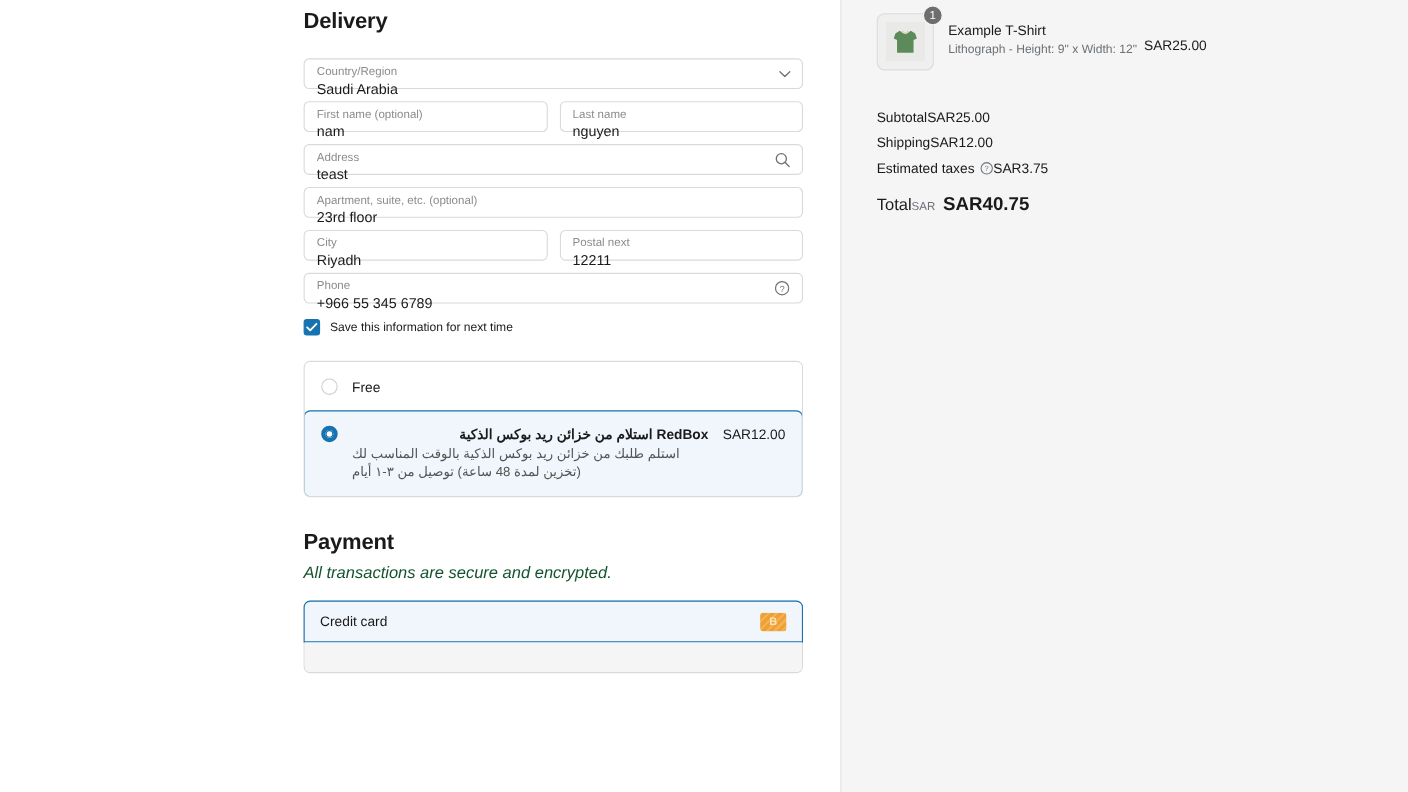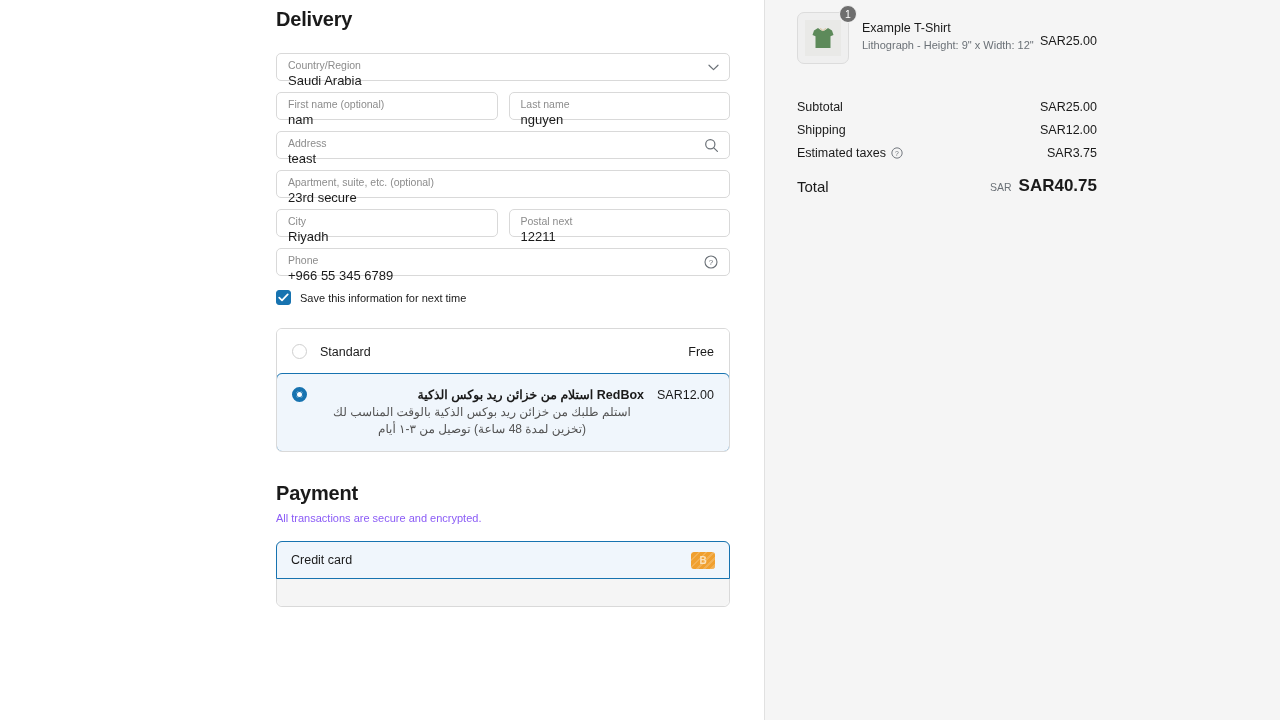--- a/index.html
+++ b/index.html
@@ -86,29 +86,29 @@
     border: 1px solid #cfcfcf; background: #fff; flex: 0 0 auto;
   }
   .radio.on {
     border: 4.5px solid #1773b0; background: #ffffff;
     box-shadow: inset 0 0 0 1px #1773b0;
   }
   .ship-main { flex: 1 1 auto; min-width: 0; }
   .ship-name { font-size: 12.5px; color: #1a1a1a; }
   .ship-name.ar { font-weight: bold; direction: rtl; text-align: right; }
   .ship-desc {
-    font-size: 12px; color: #545454; direction: rtl; text-align: center;
+    font-size: 12px; color: #545454; direction: rtl; text-align: left;
     line-height: 17px; margin-top: 2px;
   }
   .ship-price { font-size: 12.5px; color: #1a1a1a; flex: 0 0 auto; padding-top: 1px; }
   .ship-row.first .ship-price { padding-top: 0; }
 
   
   .sec-pay { margin-top: 30px; }
-  .pay-sub { font-size: 11px; color: #8b5cf6; margin-top: 7px; }
+  .pay-sub { font-size: 15px; color: #14532d; margin-top: 7px; font-style: italic; }
   .pay-box { margin-top: 17px; border: 1px solid #d9d9d9; border-radius: 6px; }
   .pay-head {
     display: flex; align-items: center; justify-content: space-between;
     height: 38px; padding: 0 14px;
     background: #f0f6fc; border: 1px solid #1773b0;
     border-radius: 6px 6px 0 0; margin: -1px -1px 0 -1px;
   }
   .pay-head .ttl { font-size: 12.5px; color: #1a1a1a; }
   .brand-badge {
     width: 24px; height: 17px; border-radius: 3px;
@@ -142,21 +142,21 @@
     font-size: 10.5px; display: flex; align-items: center; justify-content: center;
     border: 1.5px solid #f5f5f5;
   }
   .prod-info { flex: 1 1 auto; padding-left: 13px; padding-top: 8px; min-width: 0; }
   .prod-name { font-size: 12.5px; color: #1a1a1a; line-height: 16px; }
   .prod-variant { font-size: 11px; color: #6b7177; line-height: 15px; margin-top: 2px; }
   .prod-price { font-size: 12.5px; color: #1a1a1a; padding-top: 22px; white-space: nowrap; }
 
   .totals { margin-top: 31px; }
   .t-row {
-    display: flex; align-items: center; justify-content: space-between;
+    display: flex; align-items: center; 
     height: 23px; font-size: 12.5px; color: #1a1a1a;
   }
   .t-row .lab { display: flex; align-items: center; gap: 5px; }
   .t-row.total { height: 30px; margin-top: 7px; }
   .t-row.total .lab { font-size: 15px; }
   .t-row.total .amt { display: flex; align-items: baseline; gap: 7px; }
   .t-row.total .cur { font-size: 10.5px; color: #6b7177; }
   .t-row.total .big { font-size: 17px; font-weight: bold; color: #1a1a1a; }
   .info-ico { width: 12px; height: 12px; color: #6b7177; display: inline-flex; }
 </style>
@@ -198,21 +198,21 @@
           <span class="icon-r">
             <svg width="15" height="15" viewBox="0 0 15 15">
                 <circle cx="6.3" cy="6.3" r="4.6" fill="none" stroke="#6b7177" stroke-width="1.2"></circle>
                 <line x1="9.8" y1="9.8" x2="13.4" y2="13.4" stroke="#6b7177" stroke-width="1.2" stroke-linecap="round"></line>
               </svg>
           </span>
         </div>
 
         <div class="field mt11">
           <span class="lbl">Apartment, suite, etc. (optional)</span>
-          <span class="val">23rd secure</span>
+          <span class="val">23rd floor</span>
         </div>
 
         <div class="row2 mt11">
           <div class="field">
             <span class="lbl">City</span>
             <span class="val">Riyadh</span>
           </div>
           <div class="field">
             <span class="lbl">Postal next</span>
             <span class="val">12211</span>
@@ -238,23 +238,20 @@
           </span>
           <span class="cb-label">Save this information for next time</span>
         </div>
       </div>
 
       <div class="sec-ship">
 
         <div class="ship-box">
           <div class="ship-row first">
             <span class="radio"></span>
-            <div class="ship-main">
-              <div class="ship-name">Standard</div>
-            </div>
             <div class="ship-price">Free</div>
           </div>
 
           <div class="ship-row selected">
             <span class="radio on"></span>
             <div class="ship-main">
               <div class="ship-name ar">RedBox استلام من خزائن ريد بوكس الذكية</div>
               <div class="ship-desc">استلم طلبك من خزائن ريد بوكس الذكية بالوقت المناسب لك (تخزين لمدة 48 ساعة) توصيل من ٣-١ أيام</div>
             </div>
             <div class="ship-price">SAR12.00</div>

